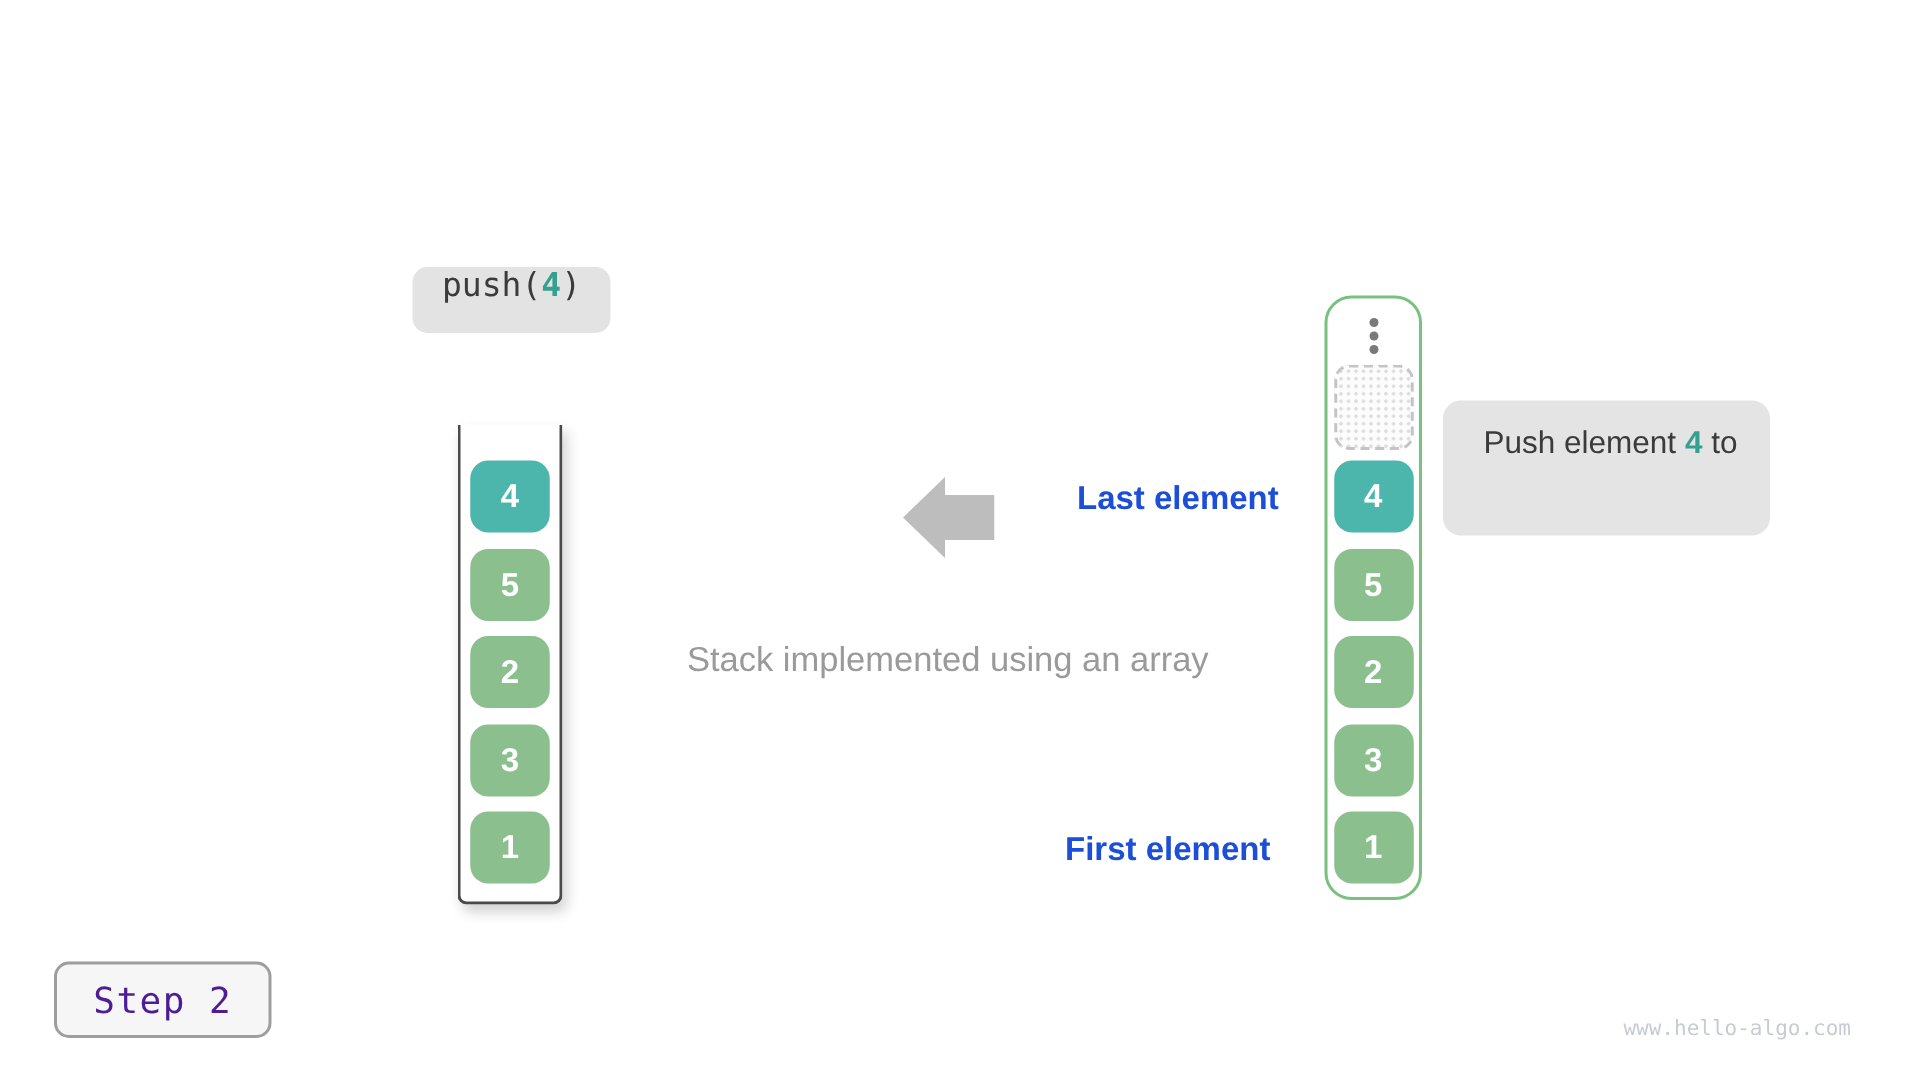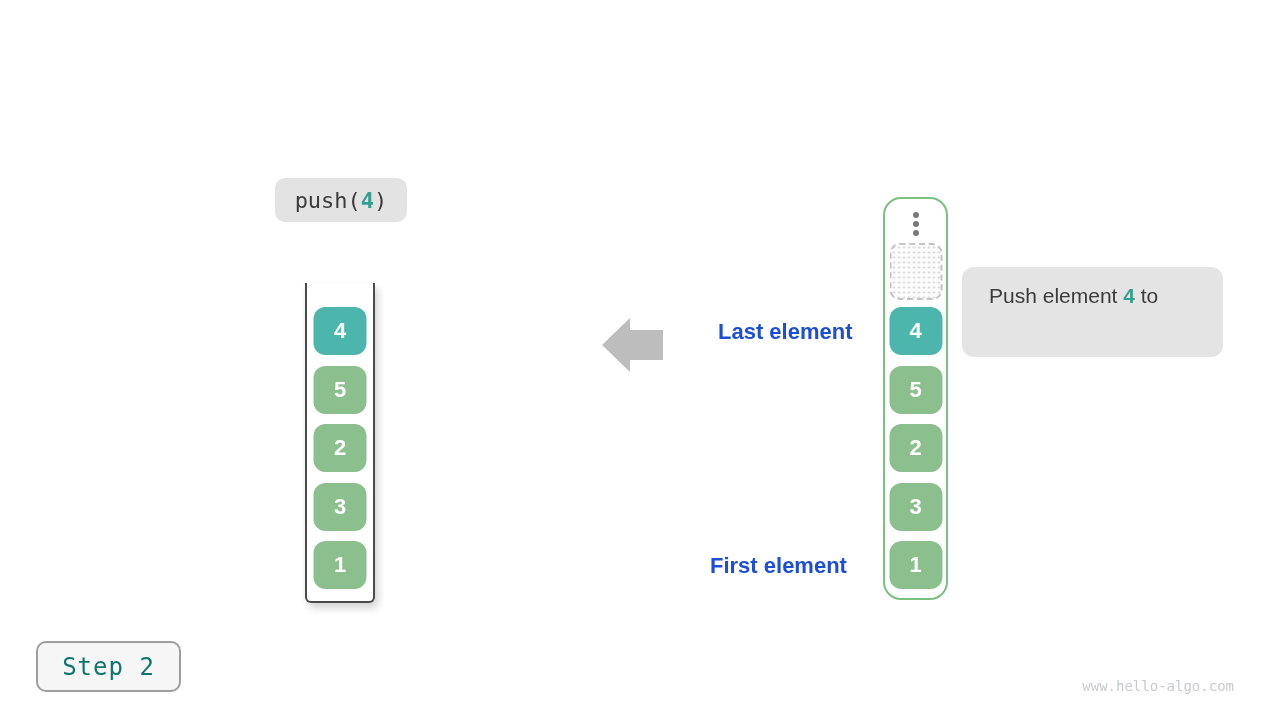--- a/index.html
+++ b/index.html
@@ -7,21 +7,21 @@
   .canvas {
     position: relative; width: 1280px; height: 720px;
     background: #ffffff; overflow: hidden;
     font-family: "Liberation Sans", sans-serif;
   }
 
   
   .code-chip {
     position: absolute; left: 275px; top: 178px; width: 132px; height: 44px;
     background: #e3e3e3; border-radius: 10px;
-    display: flex; align-items: center; justify-content: center;
+    display: flex; justify-content: center;
     font-family: "DejaVu Sans Mono", monospace; font-size: 22px; color: #3b3b3b;
   }
   .hl { color: #35a08f; font-weight: bold; }
 
   
   .stack-left {
     position: absolute; left: 305px; top: 283px; width: 70px; height: 320px;
     background: #ffffff;
     border-left: 2px solid #4a4a4a; border-right: 2px solid #4a4a4a;
     border-bottom: 2px solid #4a4a4a; border-radius: 0 0 6px 6px;
@@ -67,32 +67,32 @@
   .label-bold { position: absolute; font-size: 22px; font-weight: bold; color: #1d4ed8; white-space: nowrap; }
   .label-last { left: 718px; top: 319px; }
   .label-first { left: 710px; top: 553px; text-align: center; }
   .caption {
     position: absolute; left: 458px; top: 426px;
     font-size: 23px; color: #9a9a9a; white-space: nowrap;
   }
 
   
   .tooltip {
-    position: absolute; left: 962px; top: 267px; width: 261px; height: 90px;
+    position: absolute; left: 962px; top: 267px; width: 218px; height: 90px;
     background: #e4e4e4; border-radius: 12px; padding: 14px 0 0 27px;
     font-size: 21px; line-height: 30px; color: #3b3b3b;
   }
 
   
   .step-chip {
     position: absolute; left: 36px; top: 641px; width: 145px; height: 51px;
     background: #f6f6f6; border: 2px solid #9e9e9e; border-radius: 10px;
     display: flex; align-items: center; justify-content: center;
     font-family: "DejaVu Sans Mono", monospace; font-size: 24px;
-    color: #0f766e; letter-spacing: 1px;
+    color: #4c1d95; letter-spacing: 1px;
   }
 
   
   .watermark {
     position: absolute; right: 46px; top: 678px;
     font-family: "DejaVu Sans Mono", monospace; font-size: 14px; color: #c6ccd2;
   }
 </style>
 </head>
 <body>
@@ -111,20 +111,21 @@
     <div class="elem e2">2</div>
     <div class="elem e3">3</div>
     <div class="elem e4">1</div>
   </div>
 
   <svg class="arrow" viewBox="0 0 61 54">
     <polygon points="0,27 28,0 28,12 61,12 61,42 28,42 28,54" fill="#bdbdbd"></polygon>
   </svg>
 
   <div class="label-bold label-last">Last element</div>
+  <div class="caption">Stack implemented using an array</div>
   <div class="label-bold label-first">First element</div>
 
   <div class="stack-right">
     <div class="dots">
       <span class="dot"></span>
       <span class="dot"></span>
       <span class="dot"></span>
     </div>
     <div class="dashed-slot"></div>
     <div class="elem teal e0">4</div>

